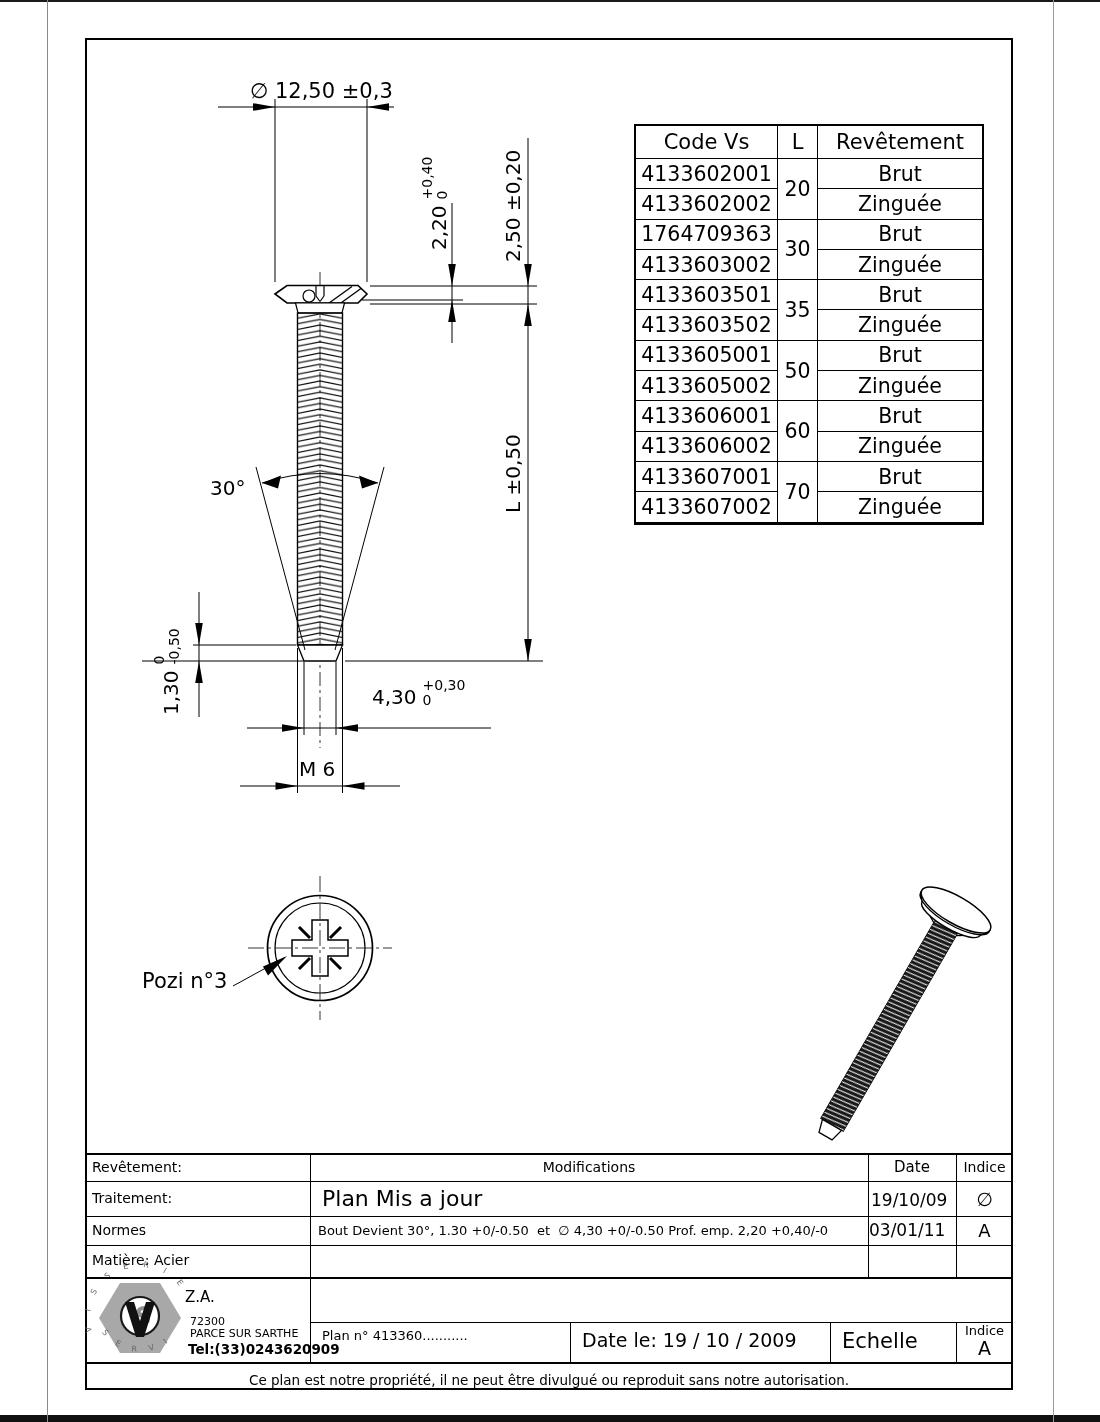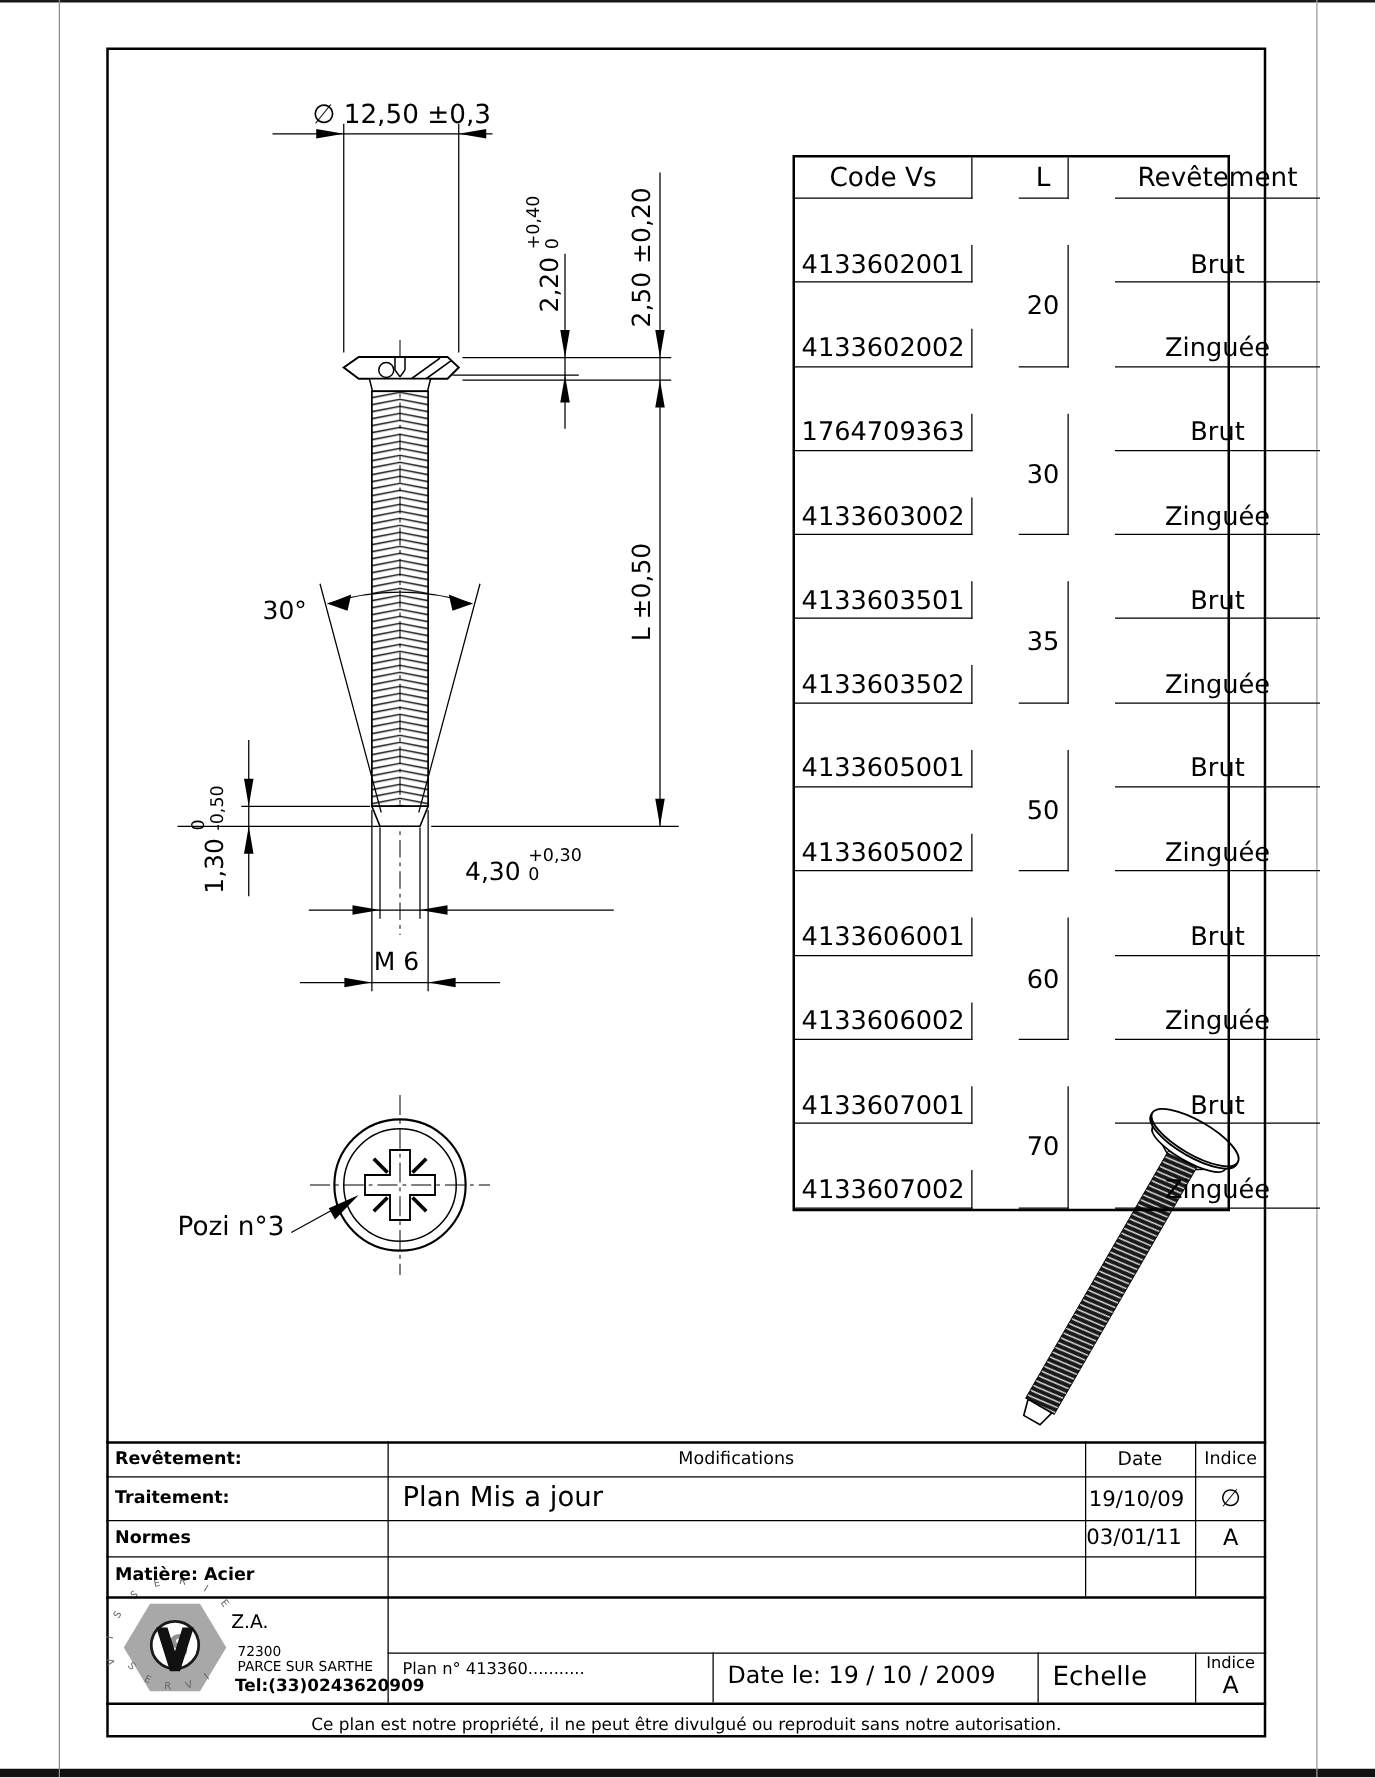--- a/index.html
+++ b/index.html
@@ -1,18 +1,18 @@
 <!DOCTYPE html>
 <html><head>
 <meta charset="utf-8">
 <style>
   html,body{margin:0;padding:0;background:#fff;}
   #sheet{position:relative;width:1100px;height:1422px;background:#fff;overflow:hidden;
          font-family:"DejaVu Sans","Liberation Sans",sans-serif;color:#000;}
-  .abs{position:absolute;gap:37px;}
+  .abs{position:absolute;}
   .pre{white-space:pre;}
   
   .edge-top{left:0;top:0;width:1100px;height:2px;background:#1a1a1a;}
   .edge-bottom{left:0;top:1415px;width:1100px;height:7px;background:#111;}
   .edge-left{left:47px;top:0;width:1px;height:1422px;background:#8a8a8a;}
   .edge-right{left:1053px;top:0;width:1px;height:1422px;background:#9a9a9a;}
   
   .frame{left:85px;top:38px;width:928px;height:1352px;border:2px solid #000;box-sizing:border-box;}
   
   .dim{position:absolute;font-size:20px;display:flex;align-items:flex-end;gap:6px;white-space:nowrap;line-height:1.1;}
@@ -21,21 +21,21 @@
   
   .vs-table{left:634px;top:124px;width:350px;border:2px solid #000;box-sizing:border-box;
             display:grid;grid-template-columns:142px 40px 164px;grid-template-rows:33px repeat(12,30.3px);}
   .tc{display:flex;align-items:center;justify-content:center;font-size:20.5px;box-sizing:border-box;
       border-bottom:1px solid #000;}
   .tc.c1,.tc.c2{border-right:1px solid #000;}
   .tc.lcell{grid-row:span 2;}
   .tc.hdr{font-size:21px;border-bottom:1.5px solid #000;}
   
   .tbl-line{position:absolute;background:#000;}
-  .tb-label{position:absolute;font-size:14px;font-weight:bold;}
+  .tb-label{position:absolute;font-size:14px;font-weight:normal;}
   .tb-text{position:absolute;}
   .center{display:flex;align-items:center;justify-content:center;}
   svg{position:absolute;left:0;top:0;pointer-events:none;}
 </style>
 </head>
 <body>
 
 <div id="sheet">
 
   <div class="abs edge-top"></div>
@@ -253,20 +253,21 @@
   <div class="tb-label" style="left:92px;top:1252px">Matière: Acier</div>
 
   <div class="tb-text center" style="left:310px;top:1153px;width:558px;height:28px;font-size:14px">Modifications</div>
   <div class="tb-text center" style="left:868px;top:1153px;width:88px;height:28px;font-size:15px">Date</div>
   <div class="tb-text center" style="left:956px;top:1153px;width:57px;height:28px;font-size:14px">Indice</div>
 
   <div class="tb-text" style="left:322px;top:1186px;font-size:22px">Plan Mis a jour</div>
   <div class="tb-text" style="left:871px;top:1190px;font-size:17px">19/10/09</div>
   <div class="tb-text center" style="left:956px;top:1182px;width:57px;height:34px;font-size:19px">∅</div>
 
+  <div class="tb-text pre" style="left:318px;top:1223px;font-size:13px">Bout Devient 30°, 1.30 +0/-0.50  et  ∅ 4,30 +0/-0.50 Prof. emp. 2,20 +0,40/-0</div>
   <div class="tb-text" style="left:869px;top:1220px;font-size:17px">03/01/11</div>
   <div class="tb-text center" style="left:956px;top:1216px;width:57px;height:29px;font-size:18px">A</div>
 
   <div class="tb-text" style="left:322px;top:1328px;font-size:13px">Plan n° 413360...........</div>
   <div class="tb-text" style="left:582px;top:1329px;font-size:19px">Date le: 19 / 10  / 2009</div>
   <div class="tb-text" style="left:842px;top:1329px;font-size:21px">Echelle</div>
   <div class="tb-text center" style="left:956px;top:1322px;width:57px;height:16px;font-size:13px">Indice</div>
   <div class="tb-text center" style="left:956px;top:1337px;width:57px;height:22px;font-size:19px">A</div>
 
   <div class="tb-text" style="left:185px;top:1288px;font-size:15px">Z.A.</div>

